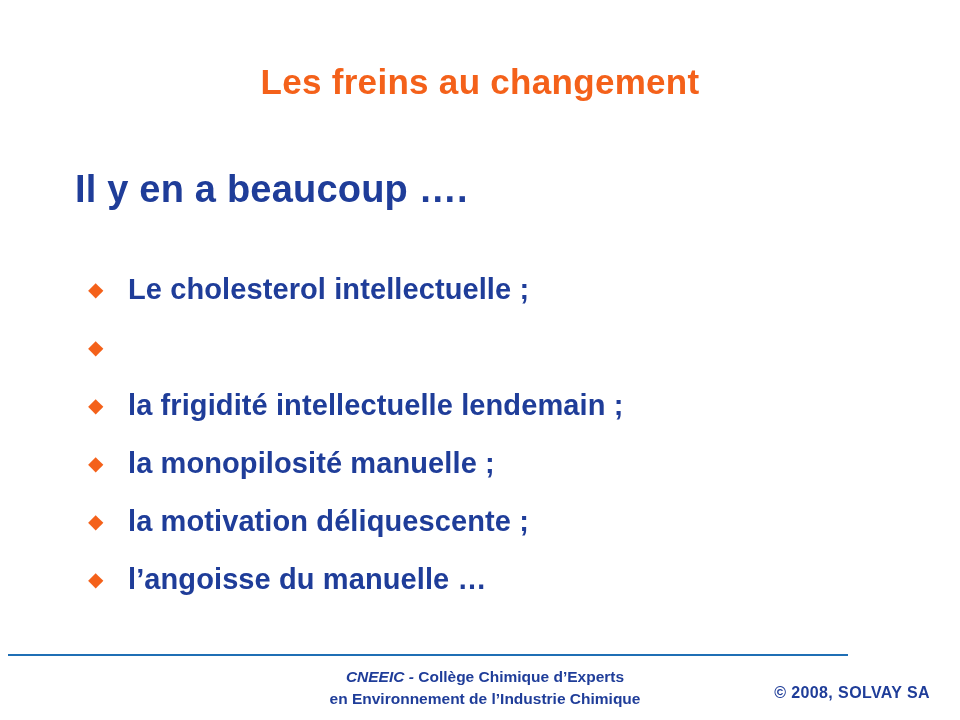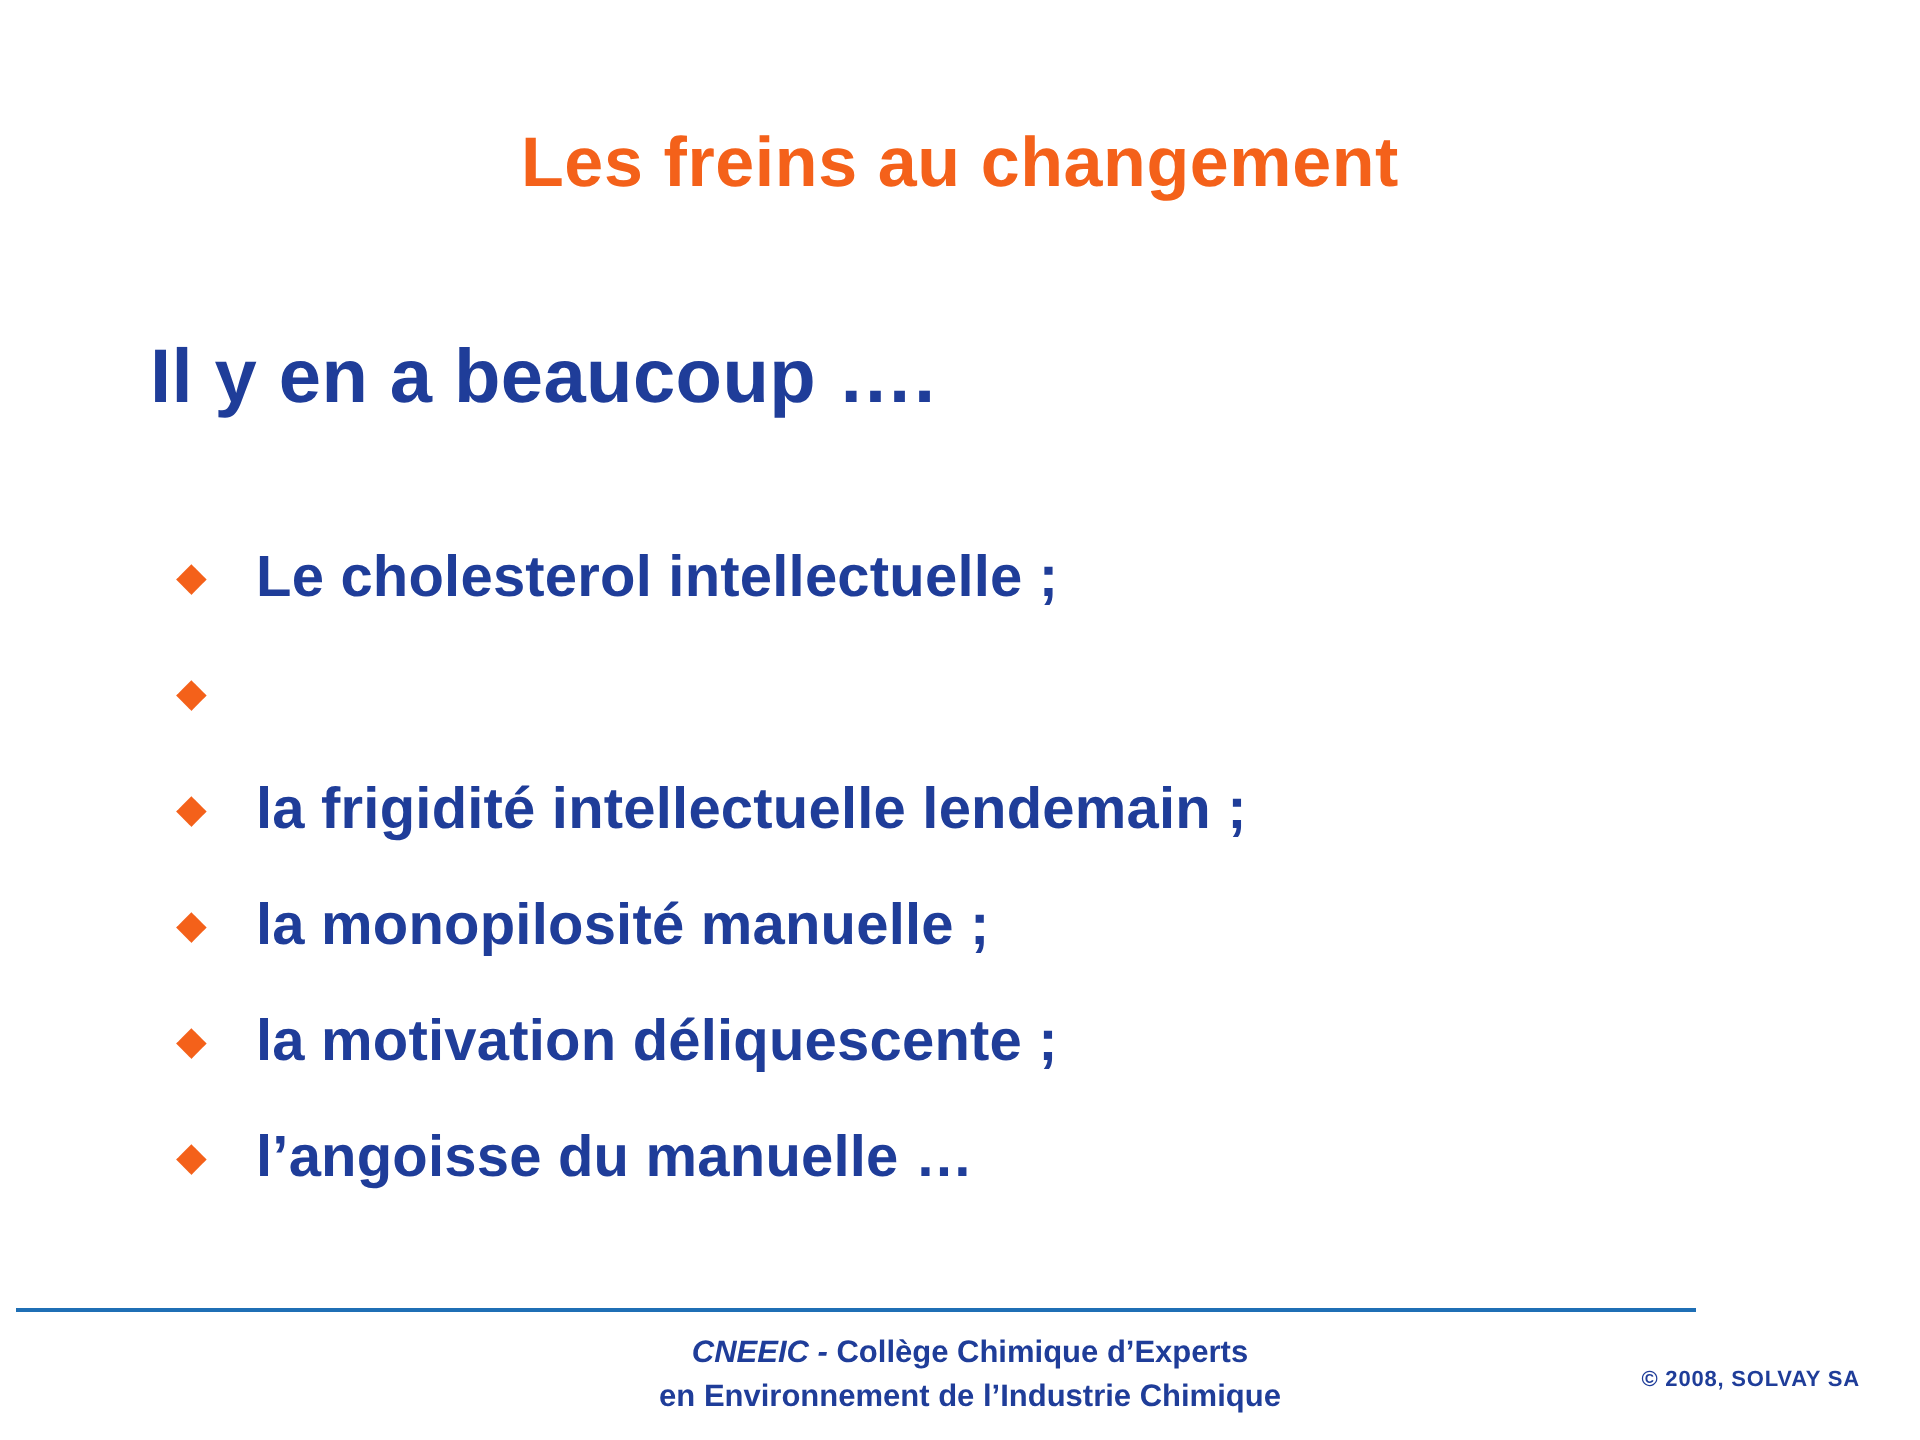--- a/index.html
+++ b/index.html
@@ -105,21 +105,21 @@
     line-height: 22px;
   }
   .footer-center .org {
     font-style: italic;
   }
   .footer-right {
     position: absolute;
     right: 30px;
     top: 28px;
     color: #1F3D99;
-    font-size: 11px;
+    font-size: 16px;
     font-weight: bold;
     letter-spacing: 0.4px;
   }
 </style>
 </head>
 <body>
 
 <div class="slide">
 
   <div class="slide-title">Les freins au changement</div>

